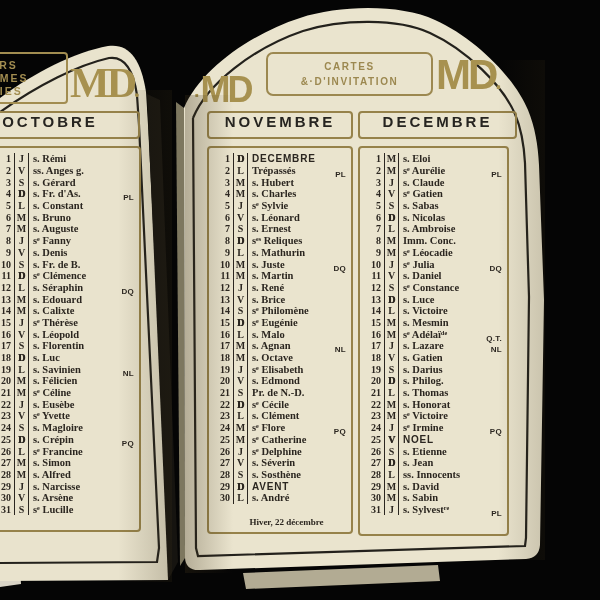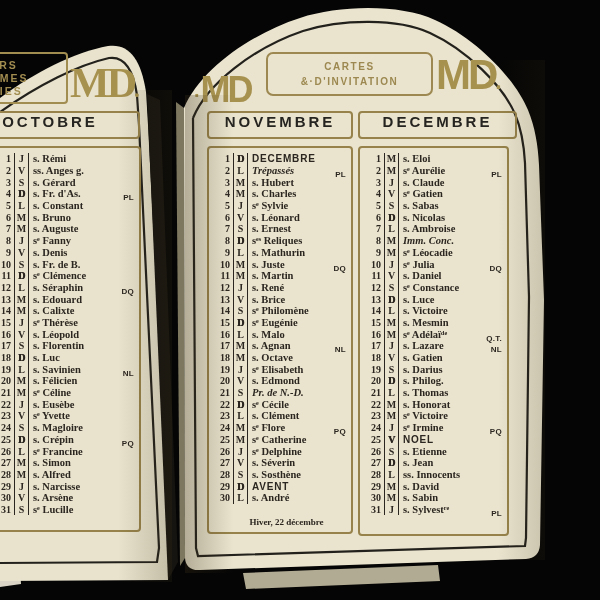--- a/index.html
+++ b/index.html
@@ -50,21 +50,21 @@
   .row{display:flex;align-items:center;height:var(--rh);color:#2b2620;
        font:700 10.5px "Liberation Serif","DejaVu Serif",serif;white-space:nowrap;}
   .dnum{height:100%;display:flex;align-items:center;justify-content:flex-end;
         padding-right:3px;font-size:10px;box-sizing:border-box;}
   .oct .dnum{width:50px;}
   .nv .dnum{width:22px;}
   .dw{height:100%;width:15px;display:flex;align-items:center;justify-content:center;
       border-left:1.2px solid #2b2620;border-right:1.2px solid #2b2620;font-size:10px;box-sizing:border-box;}
   .dw.bold{text-shadow:.5px 0 currentColor;}
   .dn{padding-left:4px;}
-  .dn.it{font-style:italic;}
+  .dn.it{}
   .dn.caps{font:700 10px "Liberation Sans","DejaVu Sans",sans-serif;letter-spacing:.8px;}
   .dx{margin-left:auto;padding-right:3px;font:700 8px "Liberation Sans","DejaVu Sans",sans-serif;letter-spacing:.3px;margin-top:8px;}
 
   .season{position:absolute;left:0;right:0;bottom:5px;text-align:center;
           font:700 9px "Liberation Serif","DejaVu Serif",serif;color:#2b2620;padding-left:13px;}
 
   
   .shade{pointer-events:none;}
   .shade-left{left:118px;top:90px;width:54px;height:492px;
               background:linear-gradient(90deg,rgba(55,45,22,0),rgba(55,45,22,.22));}

